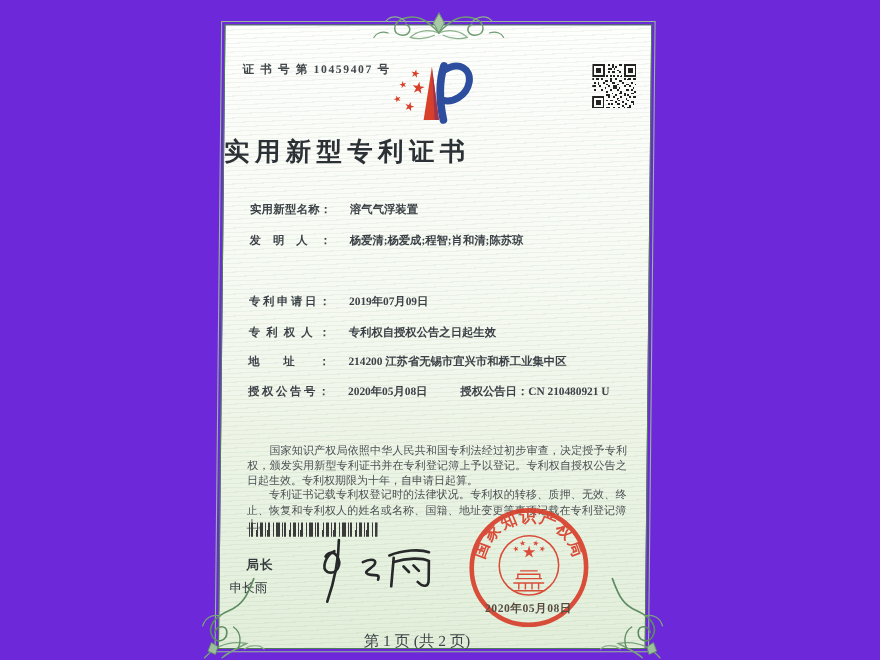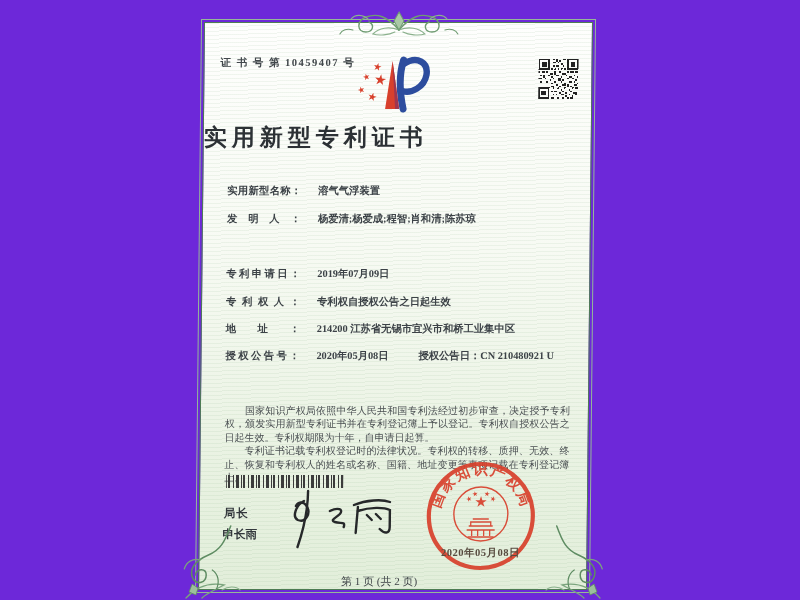--- a/index.html
+++ b/index.html
@@ -25,26 +25,26 @@
   .fpair2{position:absolute;left:193px;top:0;}
   .body-text{position:absolute;left:24px;top:342px;width:345px;font-size:10px;
              line-height:13.4px;text-align:justify;color:#4a4f52;margin-top:39px;}
   .body-text p{margin:0;text-indent:2em;}
   .barcode{position:absolute;left:26px;top:452px;width:117px;height:13px;
            background:repeating-linear-gradient(90deg,#3b3b3b 0 1px,transparent 1px 2px,
              #3b3b3b 2px 4px,transparent 4px 7px,#3b3b3b 7px 8px,transparent 8px 10px,
              #3b3b3b 10px 13px,transparent 13px 15px);}
   .signer-title{position:absolute;left:24px;top:483px;font-size:11.5px;font-weight:600;
                 color:#33383c;letter-spacing:1px;}
-  .signer-name{position:absolute;left:23px;top:504px;font-size:11.5px;font-weight:700;
+  .signer-name{position:absolute;left:9px;top:504px;font-size:11.5px;font-weight:400;
                color:#33383c;}
   .signature{position:absolute;left:86px;top:464px;width:112px;height:64px;}
   .seal{position:absolute;left:225px;top:437px;width:112px;height:112px;opacity:.92;}
   .footer{position:absolute;left:0;width:360px;top:551px;text-align:center;
-          font-size:11px;color:#3f4448;}
+          font-size:14px;color:#3f4448;}
   .orn-top{position:absolute;left:128px;top:-17px;width:132px;height:36px;}
   .orn-bl{position:absolute;left:-21px;top:501px;width:64px;height:76px;}
   .orn-br{position:absolute;left:345px;top:501px;width:64px;height:76px;}
 </style>
 </head>
 <body>
 
 <div id="canvas">
   <div class="cert">
 

